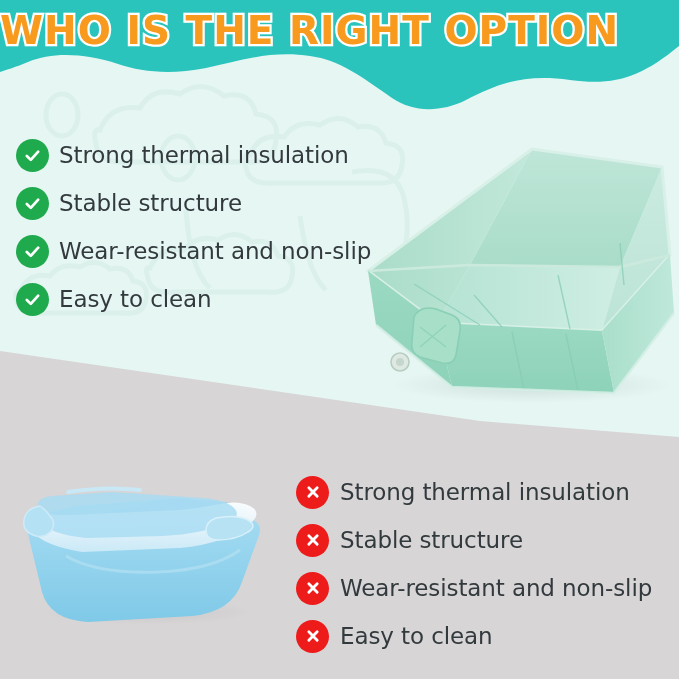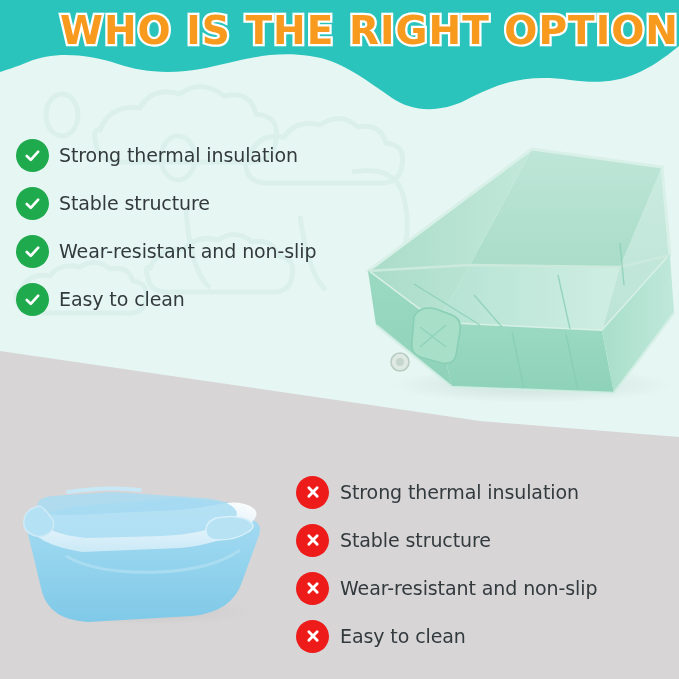--- a/index.html
+++ b/index.html
@@ -20,21 +20,21 @@
     opacity:.55;pointer-events:none;
   }
 
   
   .banner{
     position:absolute;left:0;top:0;width:679px;height:120px;
     pointer-events:none;
   }
   .banner-title{
     position:absolute;left:0;top:8px;width:679px;
-    text-align:right;
+    text-align:left;
     font-family:"DejaVu Sans", sans-serif;
     font-weight:bold;
     font-size:39px;
     letter-spacing:1.0px;
     color:#F79A1E;
     -webkit-text-stroke:4.5px #ffffff;
     paint-order:stroke fill;
     white-space:nowrap;
   }
   .gray-wedge{
@@ -57,21 +57,21 @@
     display:flex;align-items:center;justify-content:center;
     position:relative;
   }
   .icon-check{background:#1faa4d;}
   .icon-x{background:#ee1b1b;}
   .icon svg{display:block;}
 
   .row .label{
     margin-left:10px;
     font-family:"DejaVu Sans", sans-serif;
-    font-size:19px;
+    font-size:23px;
     color:#333a3d;
     white-space:nowrap;
     letter-spacing:-0.1px;
   }
   .list.bad .row{height:48px;}
   .list.bad .label{margin-left:11px;}
 
   
   .bin{
     position:absolute;left:352px;top:135px;width:327px;height:280px;

